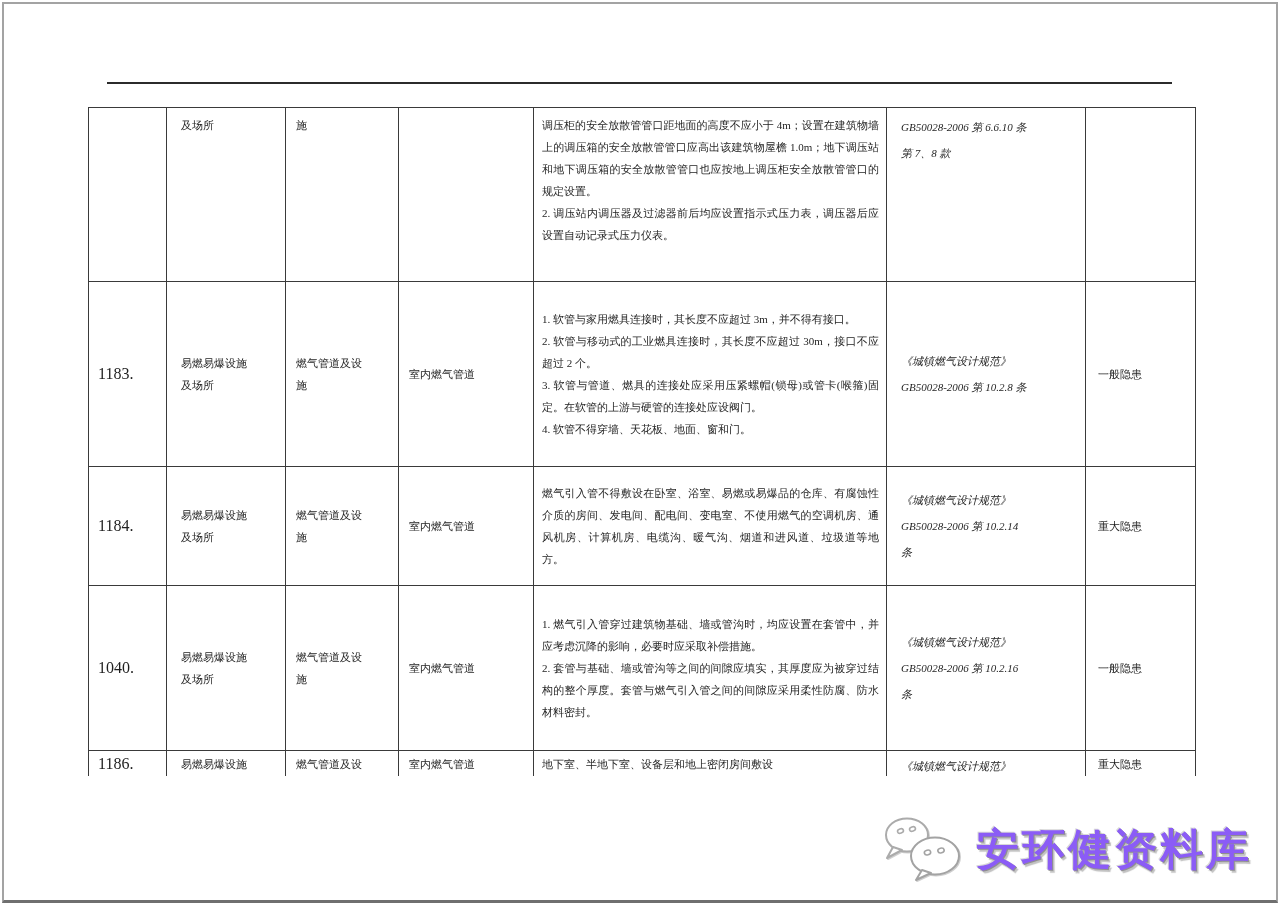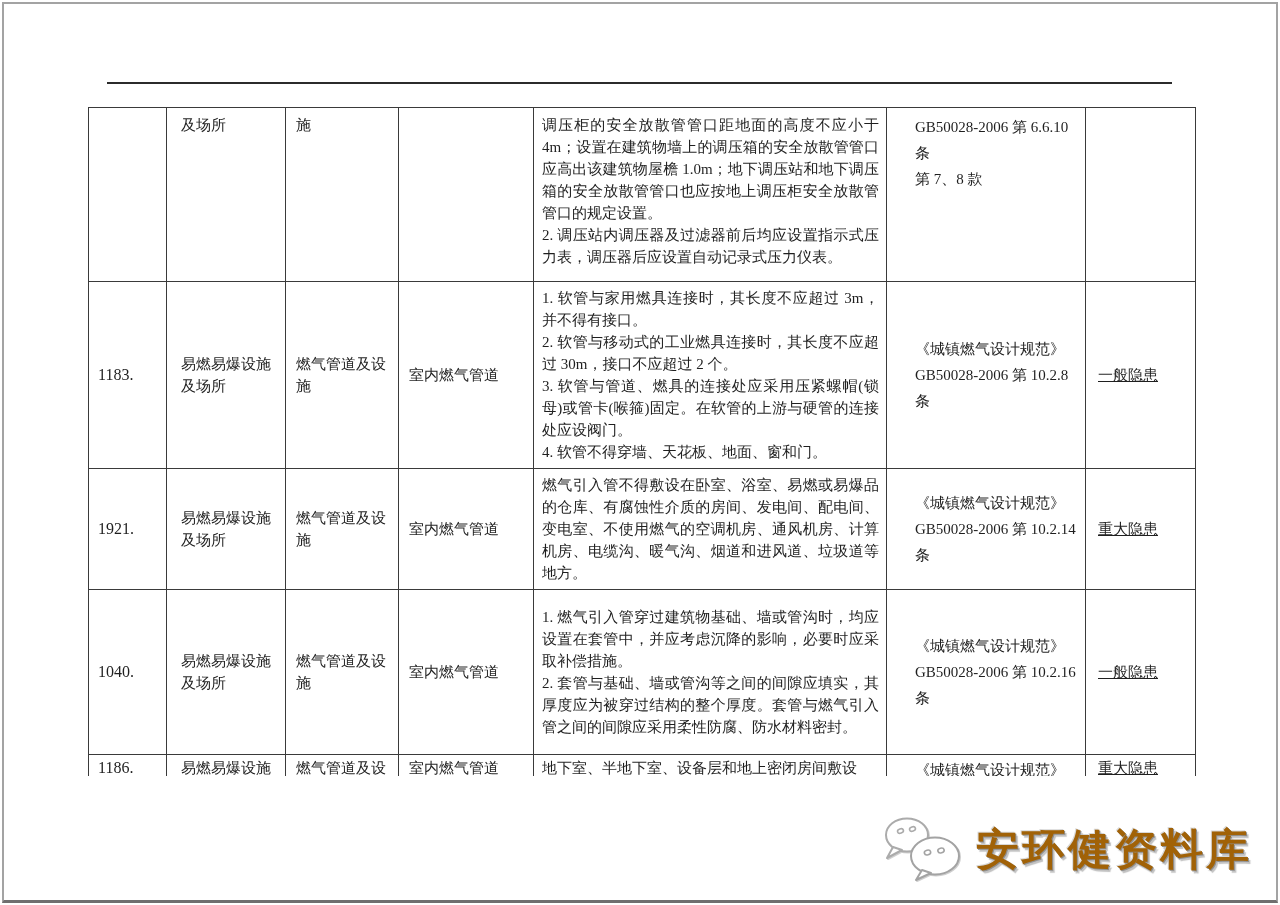--- a/index.html
+++ b/index.html
@@ -30,59 +30,60 @@
     overflow: hidden;
   }
   table.hazard-table {
     border-collapse: collapse;
     table-layout: fixed;
     width: 1107px;
   }
   .hazard-table td {
     border: 1px solid #3a3a3a;
     vertical-align: middle;
-    font-size: 15px;
+    font-size: 11px;
     line-height: 22px;
     padding: 4px 8px 4px 10px;
     overflow: hidden;
   }
   .hazard-table td.c-no     { padding-left: 9px;  font-size: 16px; margin-left: 41px; }
   .hazard-table td.c-cat    { padding-left: 14px; }
   .hazard-table td.c-fac    { padding-left: 10px; }
   .hazard-table td.c-item   { padding-left: 10px; }
   .hazard-table td.c-desc   {
     white-space: pre-line;
     text-align: justify;
     vertical-align: middle;
     padding: 5px 7px 5px 8px;
     line-height: 22px;
   }
   .hazard-table td.c-basis  {
     white-space: pre-line;
     line-height: 26px;
-    padding-left: 28px;
+    padding-left: 14px;
+    font-style: italic;
   }
-  .hazard-table td.c-level  { padding-left: 12px; text-decoration: underline; }
+  .hazard-table td.c-level  { padding-left: 12px; }
   .hazard-table tr.row-cont td { vertical-align: top; padding-top: 6px; }
   .hazard-table tr.row-cont td.c-desc { vertical-align: top; }
   .hazard-table tr.row-clip td { vertical-align: top; padding-top: 2px; white-space: nowrap; }
   .watermark {
     position: absolute;
     right: 28px; bottom: 20px;
     display: flex;
     align-items: center;
     gap: 10px;
   }
   .wm-icon { filter: drop-shadow(1.5px 1.5px 0px #cfcfcf); }
   .wm-text {
     font-family: Liberation Mono, monospace;
     font-weight: 700;
     font-size: 43px;
     letter-spacing: 3px;
-    color: #a16207;
+    color: #8b5cf6;
     text-shadow: 1px 1px 0 #8f8f8f, 2.5px 2.5px 1px #c2c2c2, -1px -1px 0 #d8d8d8;
     white-space: nowrap;
     text-align: center;
   }
 </style>
 </head>
 <body>
 
 <div class="page-frame"></div>
 <div class="top-rule"></div>
@@ -119,21 +120,21 @@
         <td class="c-item">室内燃气管道</td>
         <td class="c-desc">1.  软管与家用燃具连接时，其长度不应超过 3m，并不得有接口。
 2.  软管与移动式的工业燃具连接时，其长度不应超过 30m，接口不应超过 2 个。
 3.  软管与管道、燃具的连接处应采用压紧螺帽(锁母)或管卡(喉箍)固定。在软管的上游与硬管的连接处应设阀门。
 4.  软管不得穿墙、天花板、地面、窗和门。</td>
         <td class="c-basis">《城镇燃气设计规范》
 GB50028-2006 第 10.2.8 条</td>
         <td class="c-level">一般隐患</td>
       </tr>
       <tr style="height:119px">
-        <td class="c-no">1921.</td>
+        <td class="c-no">1184.</td>
         <td class="c-cat" style="white-space:pre-line">易燃易爆设施
 及场所</td>
         <td class="c-fac" style="white-space:pre-line">燃气管道及设
 施</td>
         <td class="c-item">室内燃气管道</td>
         <td class="c-desc">燃气引入管不得敷设在卧室、浴室、易燃或易爆品的仓库、有腐蚀性介质的房间、发电间、配电间、变电室、不使用燃气的空调机房、通风机房、计算机房、电缆沟、暖气沟、烟道和进风道、垃圾道等地方。</td>
         <td class="c-basis">《城镇燃气设计规范》
 GB50028-2006 第 10.2.14
 条</td>
         <td class="c-level">重大隐患</td>

